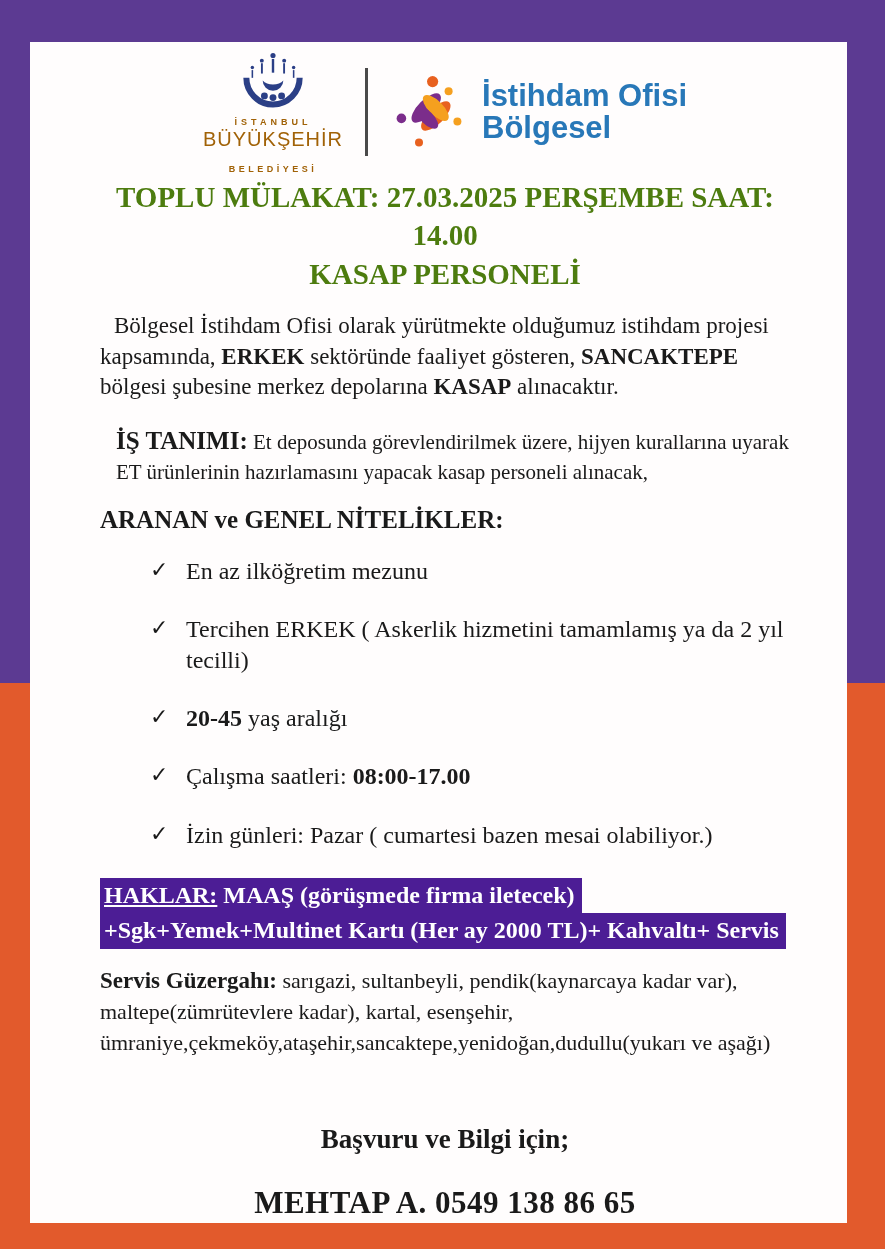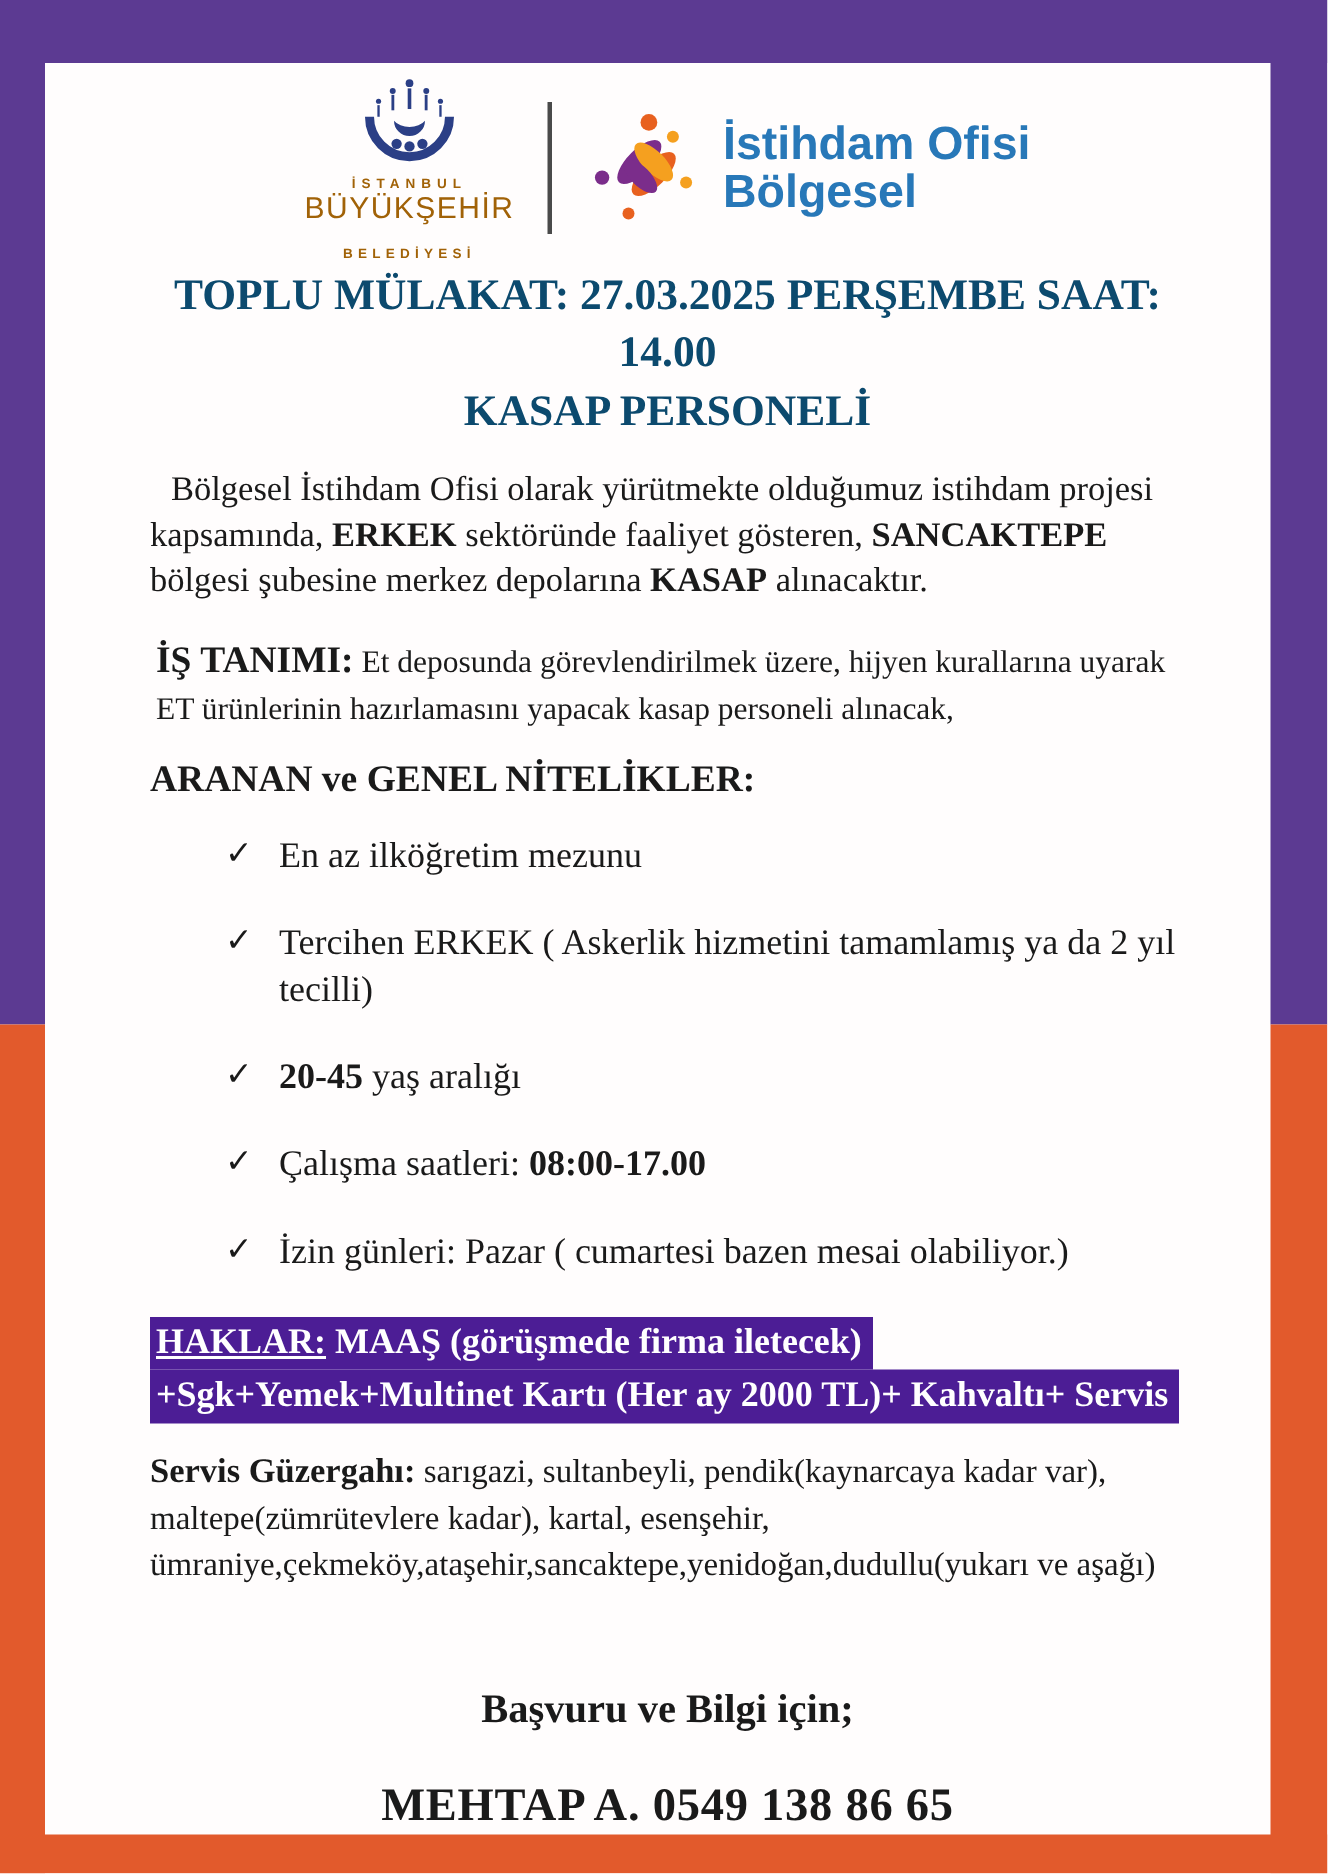--- a/index.html
+++ b/index.html
@@ -22,26 +22,26 @@
   .logos{display:flex;justify-content:center;align-items:center;gap:22px;margin-top:14px;height:112px;}
   .ibb{display:flex;flex-direction:column;align-items:center;line-height:1;}
   .ibb-txt{font-family:"Liberation Sans",sans-serif;color:#a16207;text-align:center;}
   .ibb-l1{font-size:9px;font-weight:bold;letter-spacing:4px;margin-top:3px;}
   .ibb-l2{font-size:20px;font-weight:normal;letter-spacing:1px;margin-top:2px;}
   .ibb-l3{font-size:9px;font-weight:bold;letter-spacing:3.5px;margin-top:16px;}
   .logo-divider{width:3px;height:88px;background:#4a4a4a;}
   .bio{display:flex;align-items:center;gap:10px;}
   .bio-text{font-family:"Liberation Sans",sans-serif;color:#2878b8;font-weight:bold;line-height:1.02;font-size:31px;}
   
-  .title{margin:10px 0 0 0;text-align:center;font-size:29px;font-weight:bold;line-height:1.32;color:#0c4a6e;}
+  .title{margin:10px 0 0 0;text-align:center;font-size:29px;font-weight:bold;line-height:1.32;color:#4d7c0f;}
   
   .intro{margin:18px 0 0 0;font-size:23px;line-height:1.34;text-indent:14px;}
   .intro b,.job b{font-weight:bold;}
   
-  .job{margin:20px 0 0 4px;font-size:21px;line-height:1.4;}
+  .job{margin:20px 0 0 16px;font-size:21px;line-height:1.4;}
   .job b{font-size:25px;}
   .aranan{margin:18px 0 13px 0;font-size:25px;font-weight:bold;}
   
   .checklist{list-style:none;margin:22px 0 0 0;padding:0 0 0 50px;}
   .checklist li{position:relative;padding-left:36px;font-size:24px;line-height:1.3;margin-bottom:27px;}
   .check{position:absolute;left:0;top:0;font-family:"DejaVu Sans",sans-serif;font-size:22px;}
   
   .hl{margin:14px 0 0 0;font-size:24px;font-weight:bold;line-height:1.1;}
   .hl-line{margin:0;}
   .hl-bg{background:#4c1d95;color:#ffffff;padding:4px 7px 5px 4px;display:inline-block;}

